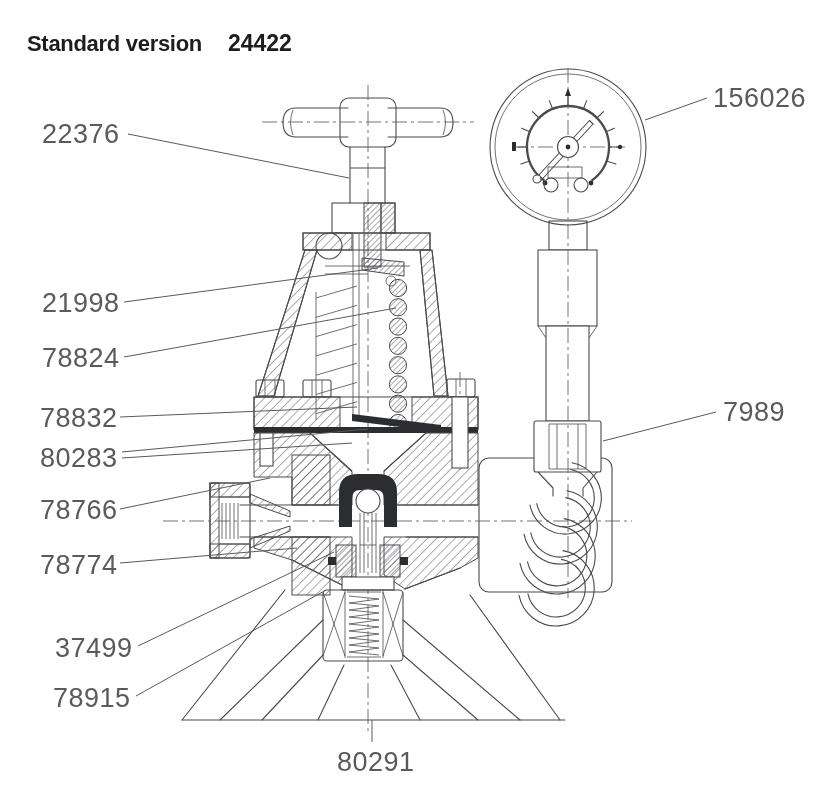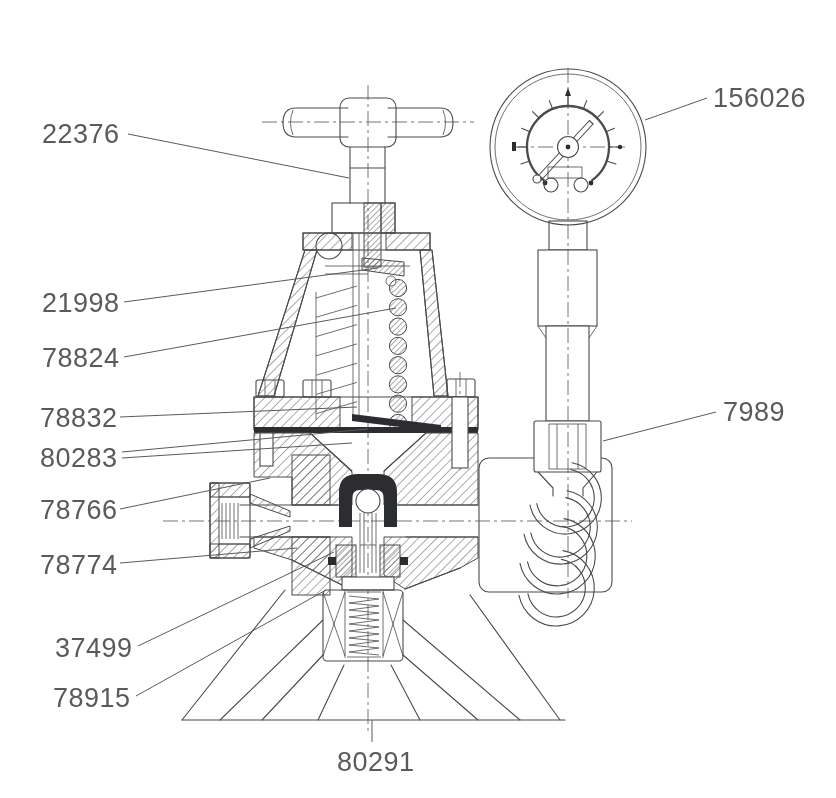--- a/index.html
+++ b/index.html
@@ -18,20 +18,23 @@
   .hd{fill:url(#hd);stroke:#4a4b4f;stroke-width:1;}
   .wt{fill:#ffffff;stroke:#4a4b4f;stroke-width:1.1;}
   .dk{fill:#2c2d30;stroke:none;}
   .lbl{font-family:"Liberation Sans",sans-serif;font-size:27px;fill:#595a5e;letter-spacing:0.5px;}
 </style>
 </head>
 <body>
 
 <div id="page">
 
+  <div id="hdr">
+    <span>Standard version</span><span class="num">24422</span>
+  </div>
 
   <svg width="836" height="798" viewBox="0 0 836 798">
     <defs>
       <pattern id="h1" width="6.5" height="6.5" patternUnits="userSpaceOnUse" patternTransform="rotate(45)">
         <line x1="0" y1="0" x2="0" y2="6.5" stroke="#55565b" stroke-width="1"></line>
       </pattern>
       <pattern id="hd" width="4" height="4" patternUnits="userSpaceOnUse" patternTransform="rotate(45)">
         <line x1="0" y1="0" x2="0" y2="4" stroke="#55565b" stroke-width="1"></line>
       </pattern>
     </defs>

